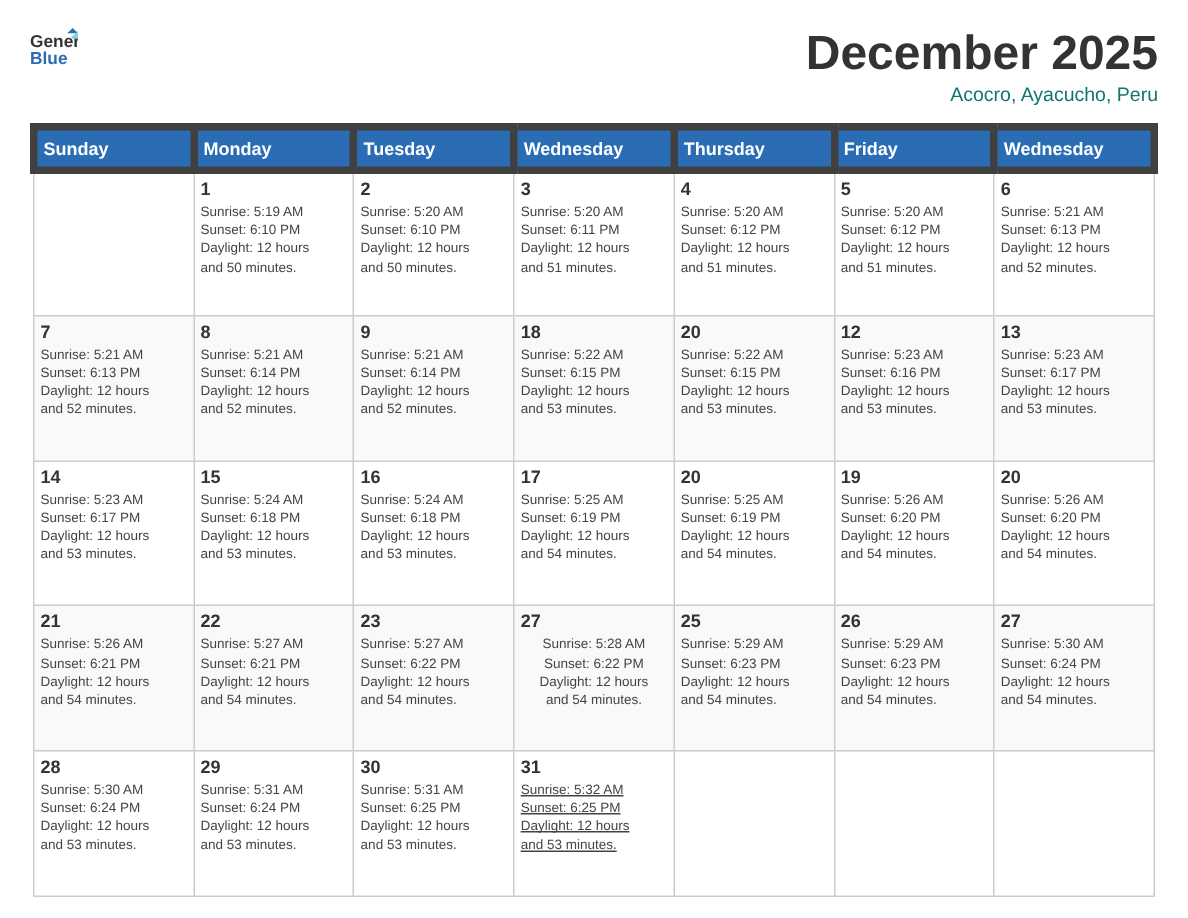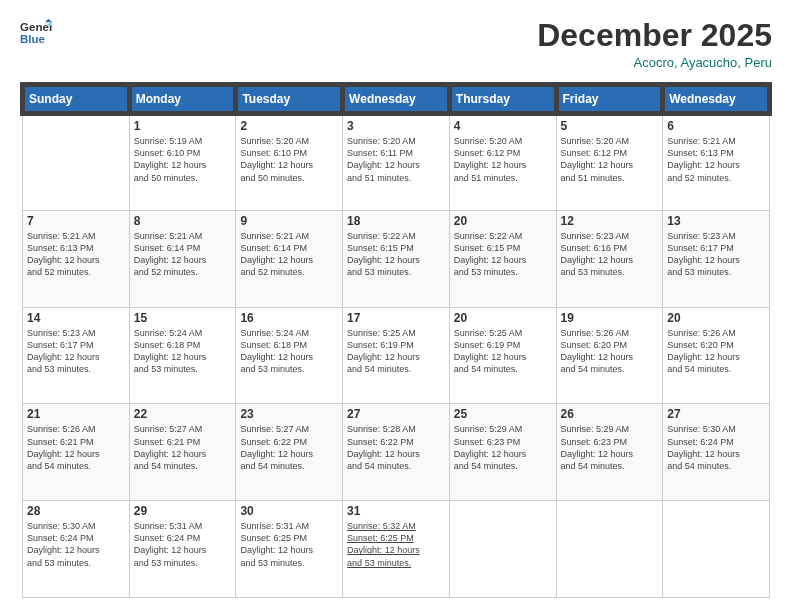--- a/index.html
+++ b/index.html
@@ -289,21 +289,21 @@
           </td>
           <td>
             <span class="day-num">23</span>
             <div class="cell-info" style="white-space: pre-line;">Sunrise: 5:27 AM
 Sunset: 6:22 PM
 Daylight: 12 hours
 and 54 minutes.</div>
           </td>
           <td>
             <span class="day-num">27</span>
-            <div class="cell-info" style="white-space: pre-line;">Sunrise: 5:28 AM
+            <div class="cell-info" style="white-space: pre-line; text-align: center;">Sunrise: 5:28 AM
 Sunset: 6:22 PM
 Daylight: 12 hours
 and 54 minutes.</div>
           </td>
           <td>
             <span class="day-num">25</span>
             <div class="cell-info" style="white-space: pre-line;">Sunrise: 5:29 AM
 Sunset: 6:23 PM
 Daylight: 12 hours
 and 54 minutes.</div>

